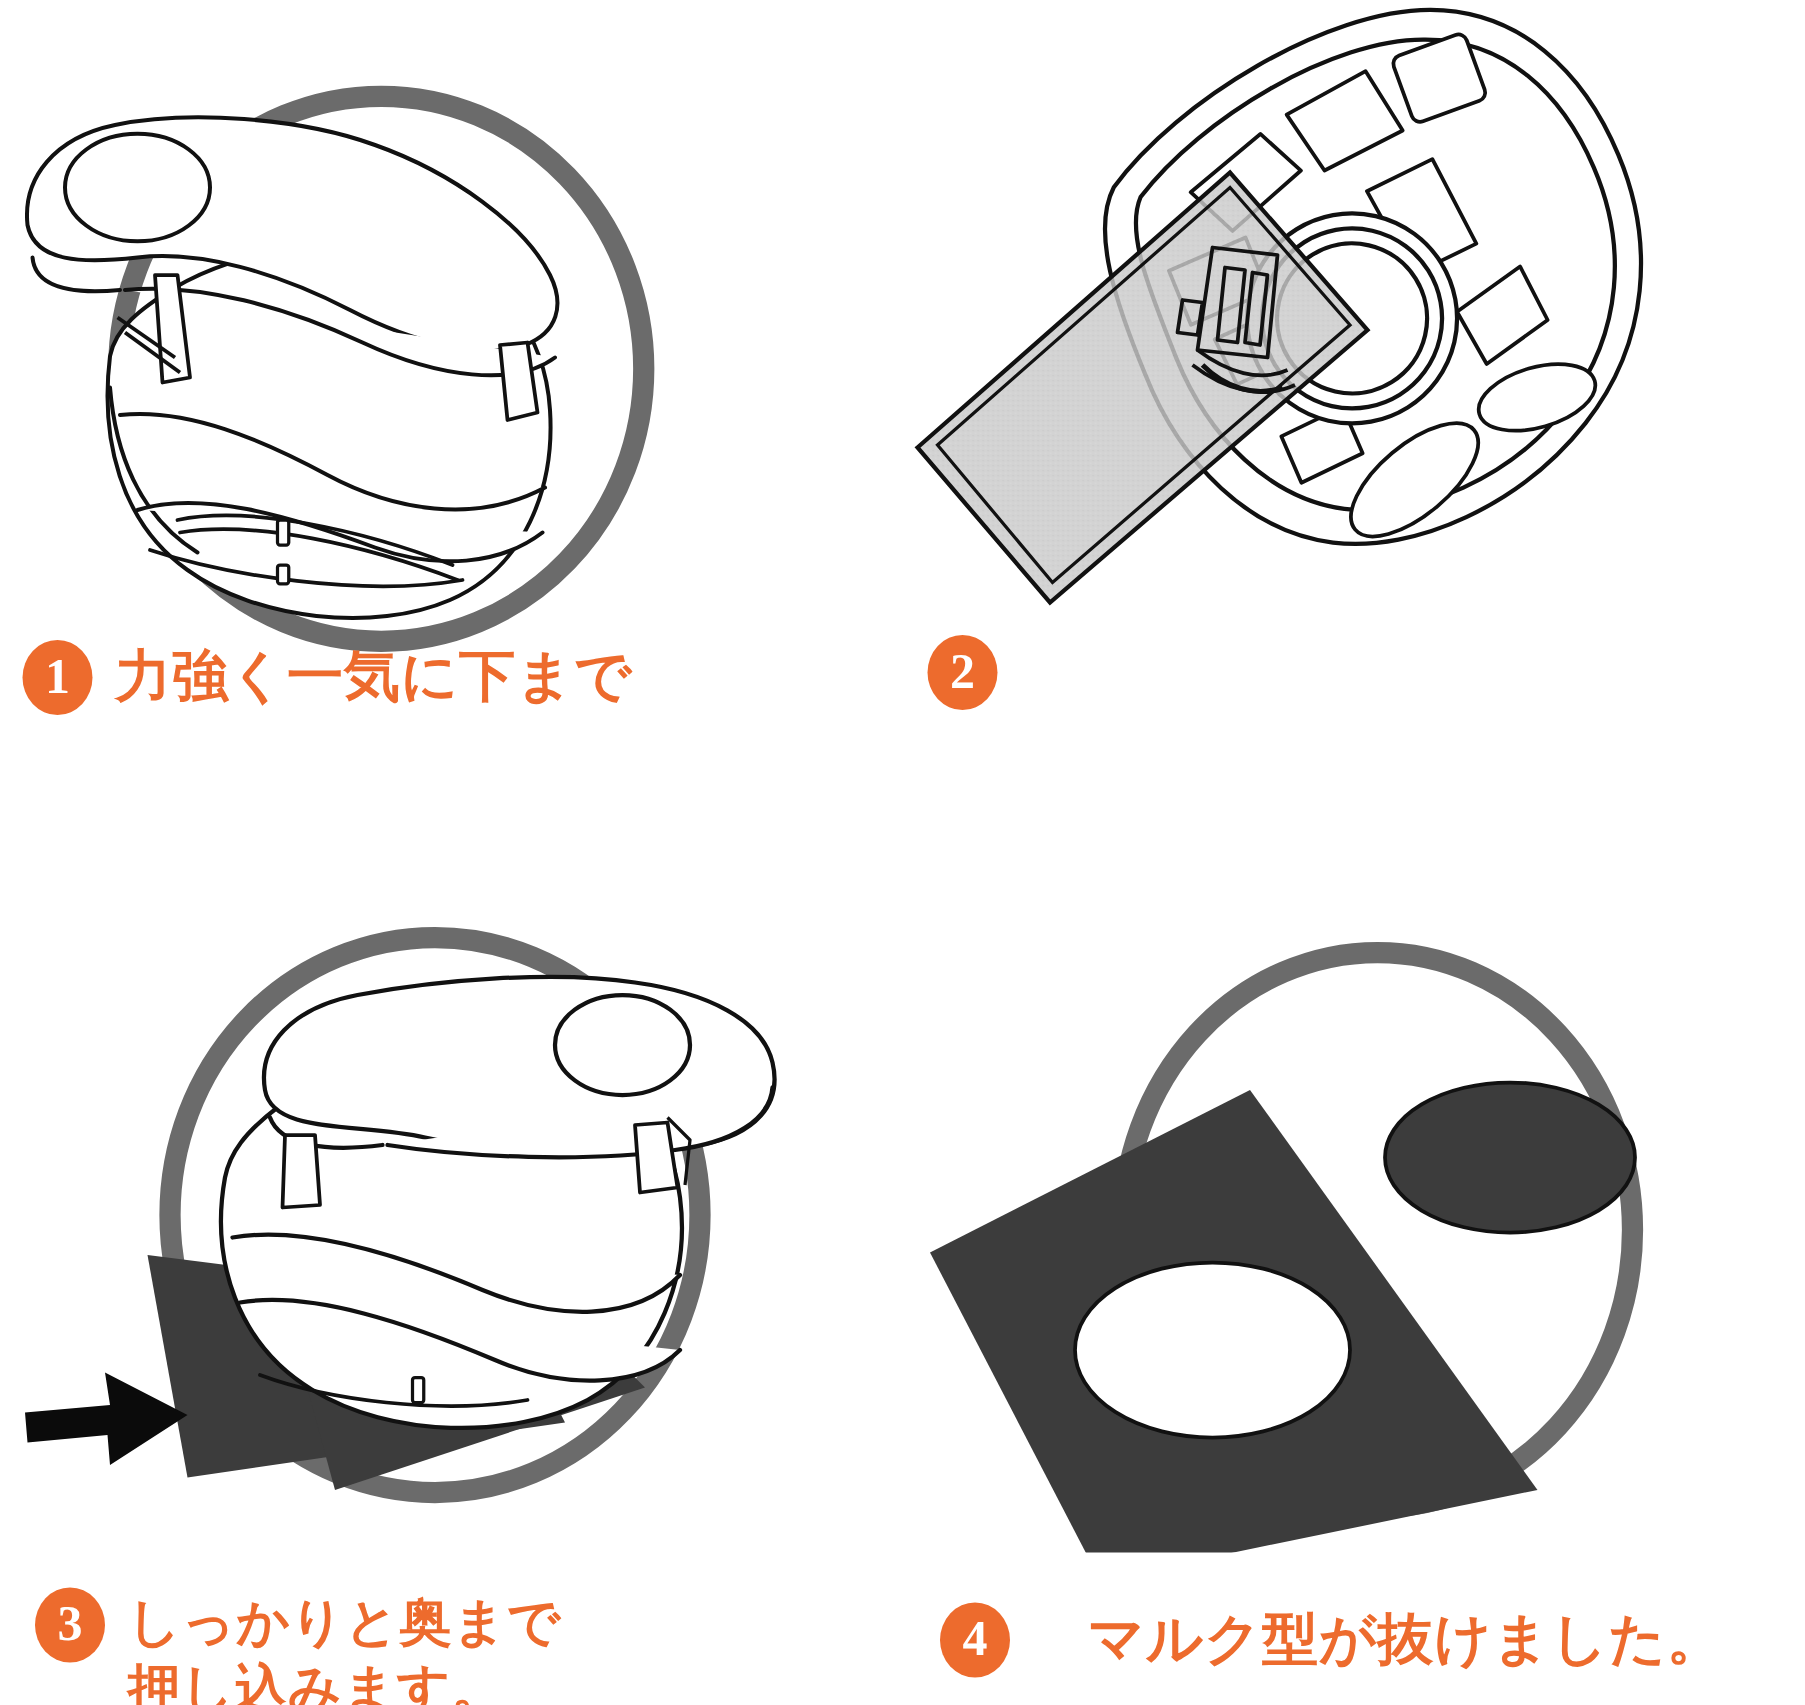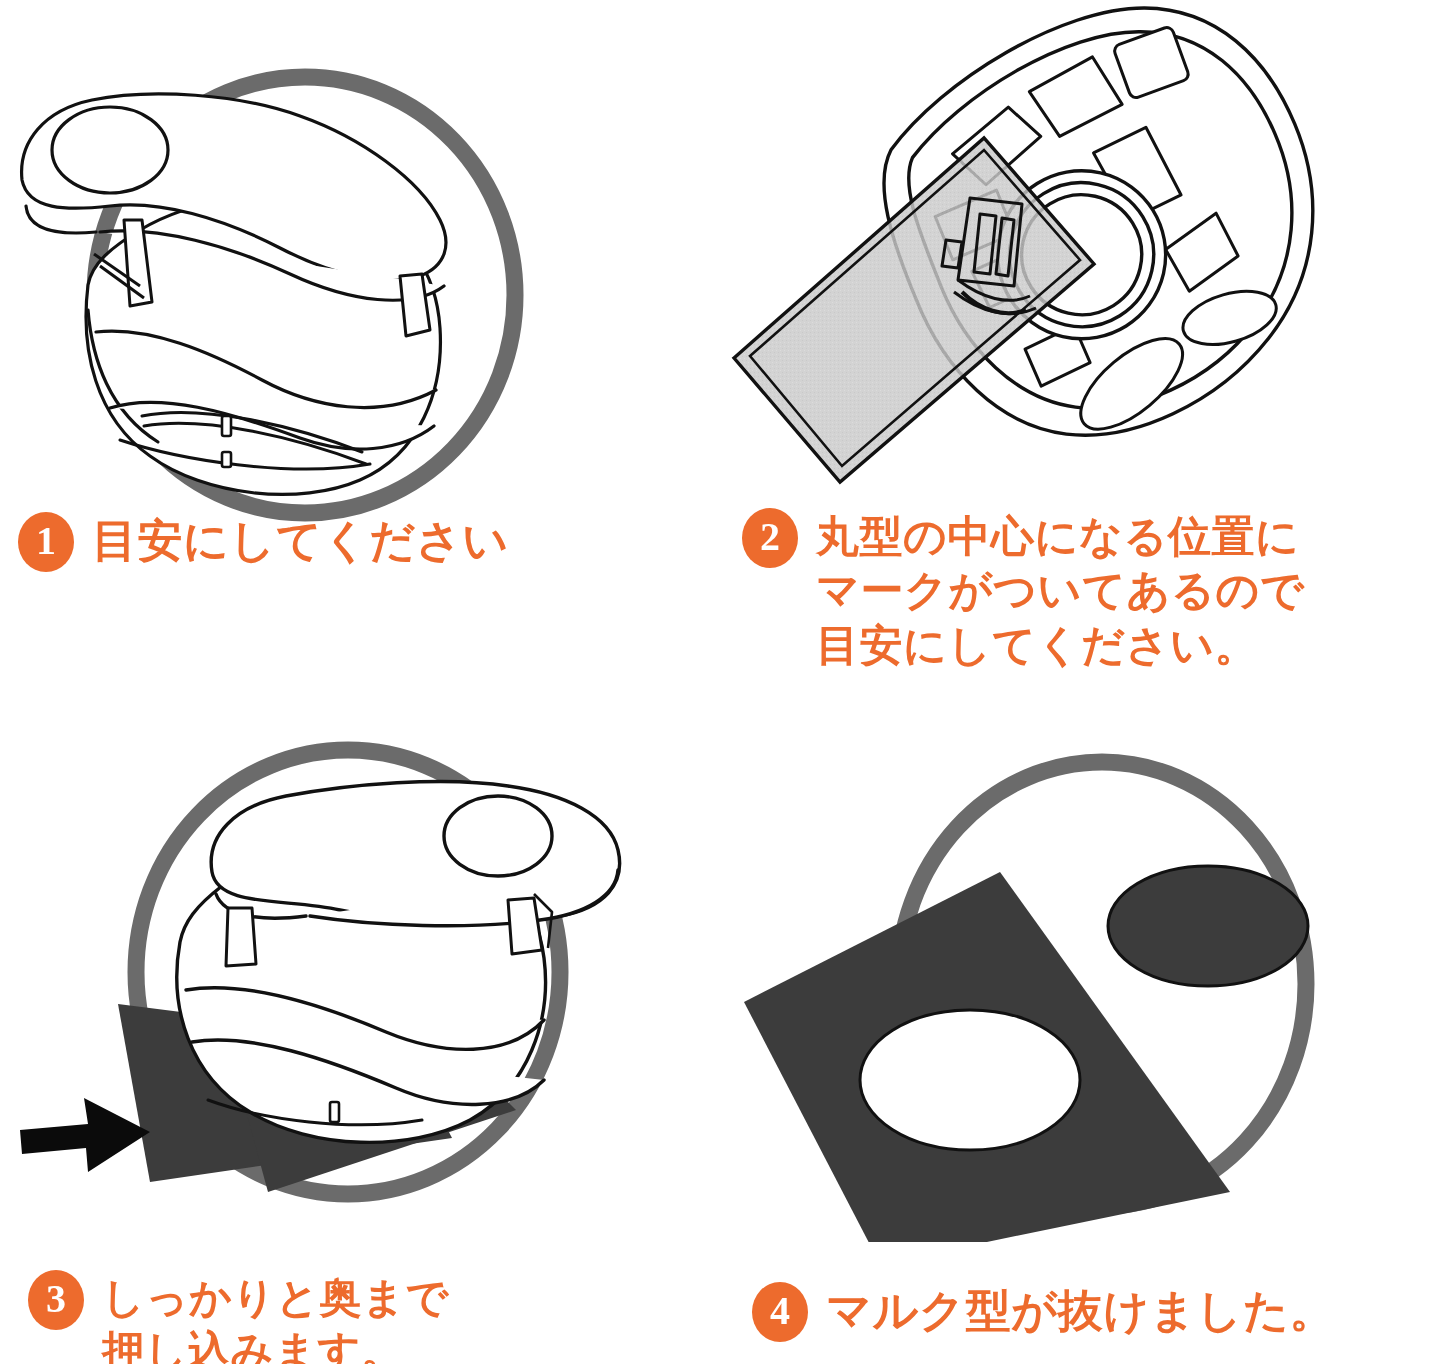--- a/index.html
+++ b/index.html
@@ -78,21 +78,21 @@
   }
 
   
   .cap-1 { left: 18px;  top: 512px; }
   .cap-2 { left: 20px;  top: 508px; }
   .cap-3 { left: 28px;  top: 588px; }
   .cap-4 { left: 30px;  top: 600px; }
 
   .cap-2 .line, .cap-4 .line { font-size: 43px; }
   .cap-3 .line { font-size: 42px; }
-  .cap-4 .line { font-size: 45px; }
+  .cap-4 .line { font-size: 45px; margin-left: 44px; }
 
   .fig-1 { top: 60px; }
   .fig-2 { top: -8px; }
   .fig-3 { top: 30px; }
   .fig-4 { top: 30px; }
 </style>
 </head>
 <body>
 
 <div class="sheet"></div>
@@ -135,21 +135,21 @@
         <path d="M144,366 C204,356 292,376 366,404"></path>
         <path d="M120,380 C180,400 290,418 370,404"></path>
       </g>
       <rect x="222" y="356" width="9" height="20" rx="2" fill="#ffffff" stroke="#111111" stroke-width="2.6"></rect>
       <rect x="222" y="392" width="9" height="15" rx="2" fill="#ffffff" stroke="#111111" stroke-width="2.6"></rect>
     </svg>
 
     <div class="caption cap-1">
       <div class="badge" style="background: rgb(237, 107, 45);">1</div>
       <div class="lines">
-        <div class="line" style="color: rgb(237, 107, 45);">目安にしてください</div>
+        <div class="line" style="color: rgb(237, 107, 45);">力強く一気に下まで</div>
       </div>
     </div>
   </div>
 
   <div class="panel">
     <svg class="figure fig-2" viewBox="0 0 722 500" width="722" height="500">
       <defs>
         <pattern id="paperTexture" width="4" height="4" patternUnits="userSpaceOnUse">
           <rect width="4" height="4" fill="#c9c9c9"></rect>
           <rect width="1" height="1" x="0" y="0" fill="#bdbdbd"></rect>
@@ -198,25 +198,20 @@
         <path d="M280,226 L292,228 L286,284 L274,282 Z"></path>
         <path d="M224,248 L240,250 L236,276 L220,274 Z"></path>
         <path d="M236,288 C260,306 286,314 308,304"></path>
         <path d="M232,300 C258,320 288,328 314,316"></path>
       </g>
       <path d="M240,300 C258,318 282,326 304,318" fill="none" stroke="#111111" stroke-width="4"></path>
     </svg>
 
     <div class="caption cap-2">
       <div class="badge" style="background: rgb(237, 107, 45);">2</div>
-      <div class="lines">
-        <div class="line" style="color: rgb(237, 107, 45);">丸型の中心になる位置に</div>
-        <div class="line" style="color: rgb(237, 107, 45);">マークがついてあるので</div>
-        <div class="line" style="color: rgb(237, 107, 45);">目安にしてください。</div>
-      </div>
     </div>
   </div>
 
   <div class="panel">
     <svg class="figure fig-3" viewBox="0 0 722 530" width="722" height="530">
 
       <ellipse cx="348" cy="260" rx="212" ry="222" fill="none" stroke="#6b6b6b" stroke-width="17"></ellipse>
 
       <path d="M118,292 L402,328 L452,426 L150,470 Z" fill="#3c3c3c"></path>
       <path d="M218,296 L470,352 L516,398 L268,480 Z" fill="#3c3c3c"></path>

